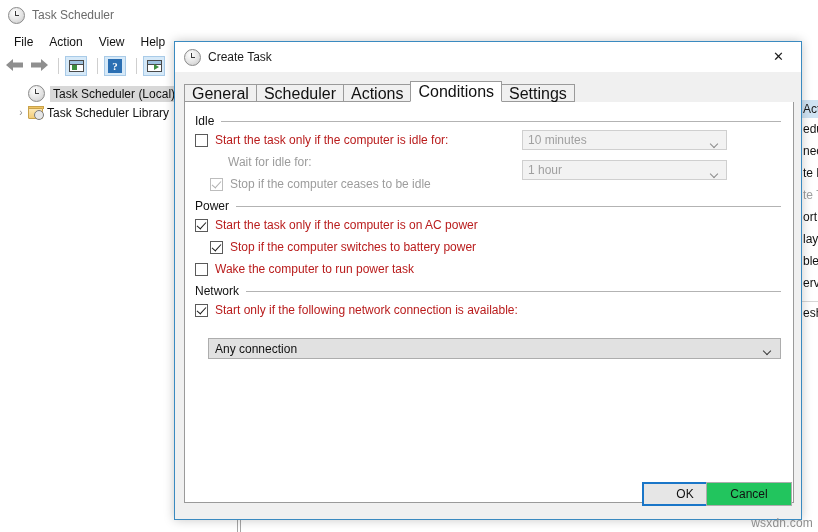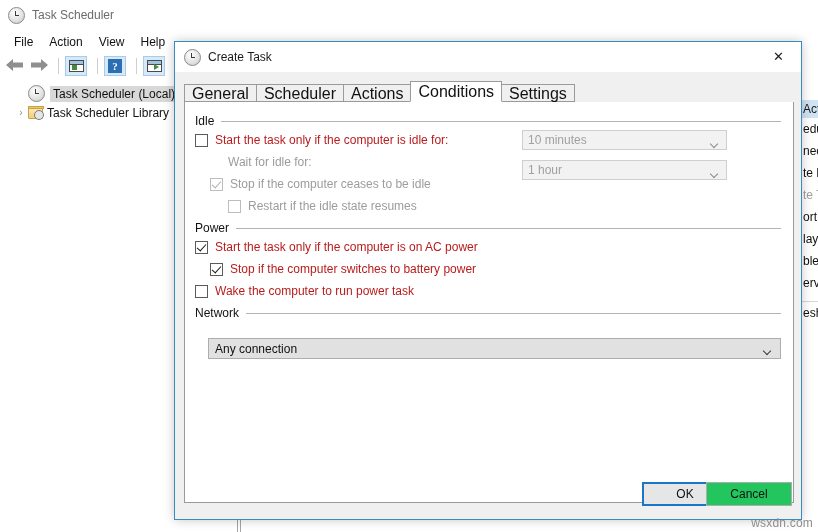--- a/index.html
+++ b/index.html
@@ -615,24 +615,20 @@
           <span>1 hour</span>
           <span class="arrow"><span class="chev"></span></span>
         </span>
       </div>
 
       <div class="row indent-1">
         <span class="cb checked disabled"></span>
         <span class="cb-label disabled">Stop if the computer ceases to be idle</span>
       </div>
 
-      <div class="row indent-2">
-        <span class="cb disabled"></span>
-        <span class="cb-label disabled">Restart if the idle state resumes</span>
-      </div>
     </div>
 
     <div class="group">
       <div class="group-head">
         <span class="gname">Power</span>
         <span class="gline"></span>
       </div>
 
       <div class="row">
         <span class="cb checked"></span>
@@ -649,20 +645,24 @@
         <span class="cb-label">Wake the computer to run power task</span>
       </div>
     </div>
 
     <div class="group">
       <div class="group-head">
         <span class="gname">Network</span>
         <span class="gline"></span>
       </div>
 
+      <div class="row">
+        <span class="cb checked"></span>
+        <span class="cb-label">Start only if the following network connection is available:</span>
+      </div>
 
       <div style="padding-left:13px; padding-right:2px;">
         <div class="combo-inline">
           <span>Any connection</span>
           <span class="arrow" style="position:absolute; right:8px; top:50%; margin-top:-4px;"><span class="chev dark"></span></span>
         </div>
       </div>
     </div>
 
   </div>

